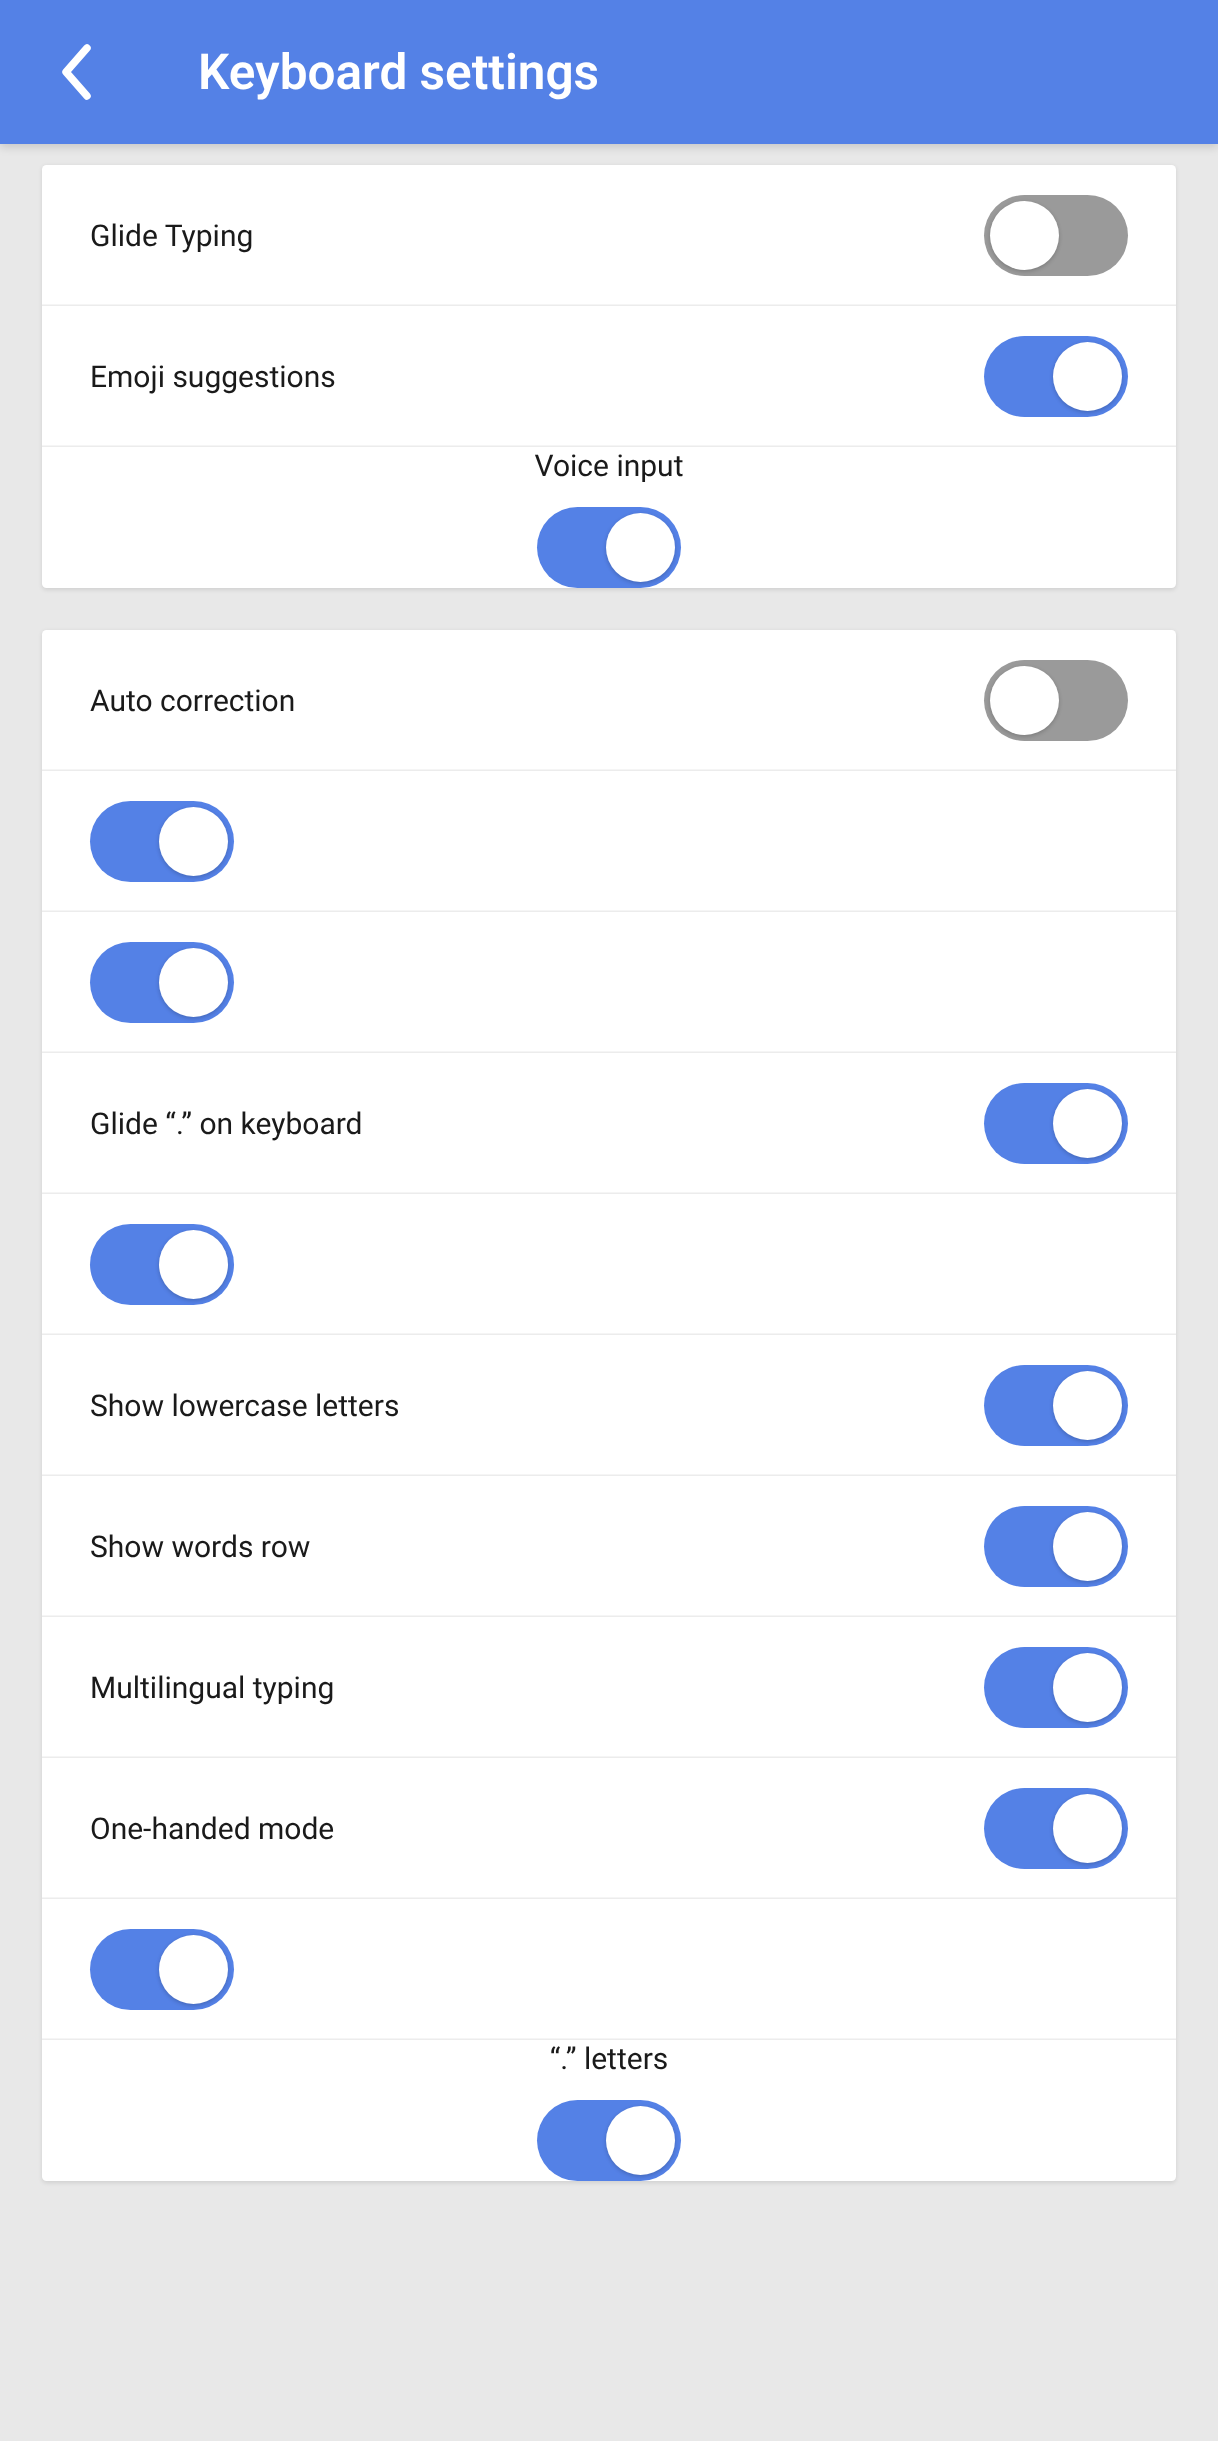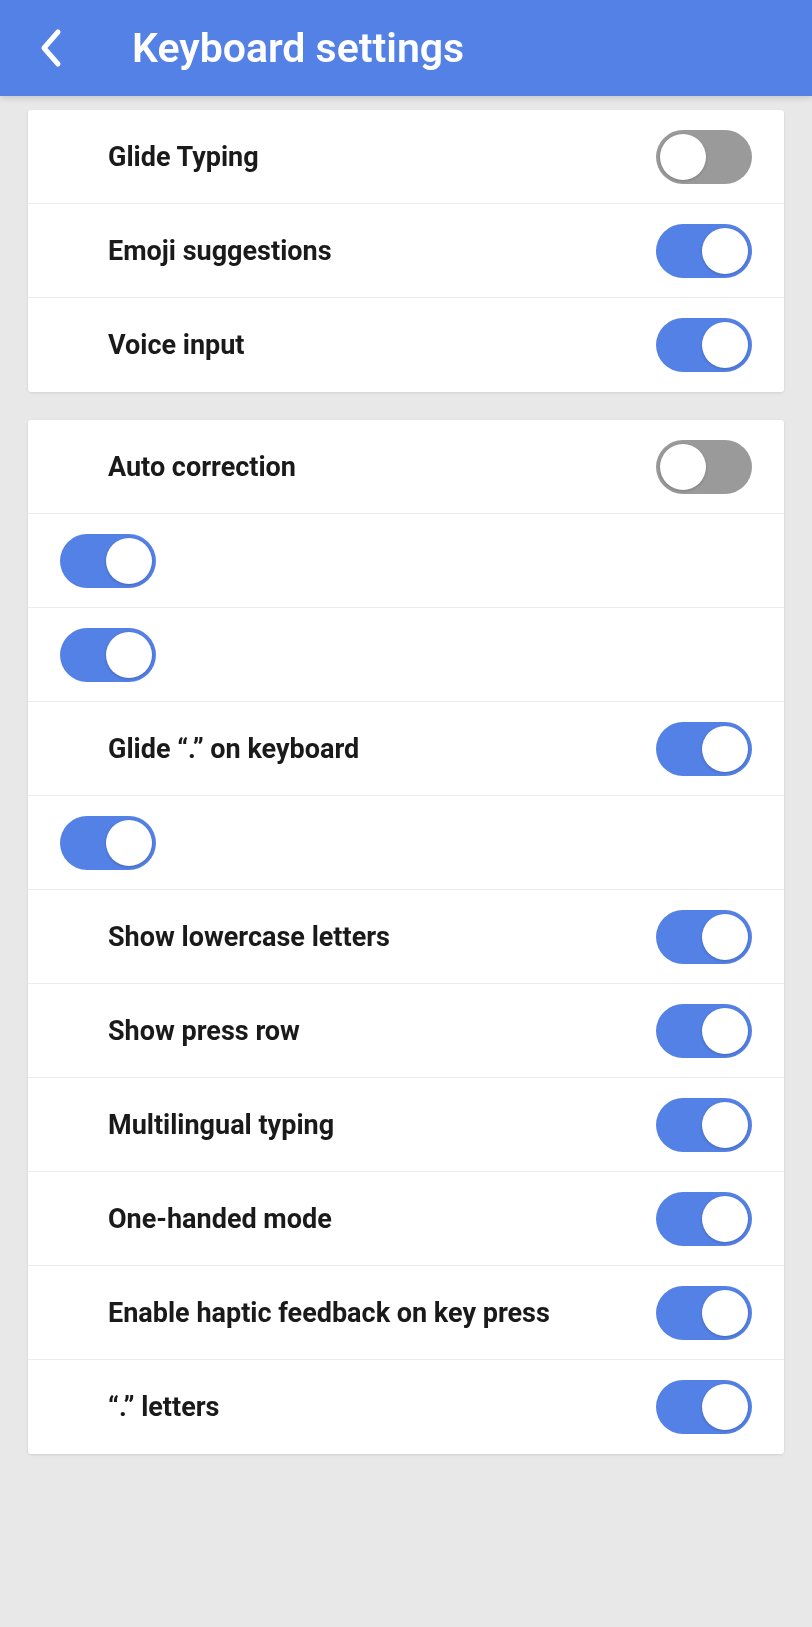--- a/index.html
+++ b/index.html
@@ -29,21 +29,21 @@
       align-items: center;
       justify-content: center;
       cursor: pointer;
     }
     .back-button svg {
       width: 28px;
       height: 40px;
     }
     .header-title {
       color: #ffffff;
-      font-size: 41px;
+      font-size: 33px;
       font-weight: 600;
       margin-left: 52px;
       text-align: right;
     }
     .content {
       padding: 14px 28px;
     }
     .group {
       background: #ffffff;
       border-radius: 3px;
@@ -54,26 +54,26 @@
     .row {
       display: flex;
       align-items: center;
       justify-content: space-between;
       padding: 0 32px;
       height: 94px;
       border-bottom: 1px solid #ececec;
     }
     .row:last-child {
       border-bottom: none;
+      flex-direction: column;
     }
     .row-label {
-      font-size: 27px;
-      font-weight: 700;
+      font-size: 20px;
+      font-weight: 400;
       color: #1a1a1a;
-      margin-left: 48px;
     }
     .toggle {
       width: 96px;
       height: 54px;
       border-radius: 27px;
       position: relative;
       cursor: pointer;
       flex-shrink: 0;
     }
     .toggle.off {
@@ -160,39 +160,38 @@
         <div class="toggle-knob"></div>
       </div>
     </div>
     <div class="row">
       <div class="row-label">Show lowercase letters</div>
       <div class="toggle on">
         <div class="toggle-knob"></div>
       </div>
     </div>
     <div class="row">
-      <div class="row-label">Show press row</div>
+      <div class="row-label">Show words row</div>
       <div class="toggle on">
         <div class="toggle-knob"></div>
       </div>
     </div>
     <div class="row">
       <div class="row-label">Multilingual typing</div>
       <div class="toggle on">
         <div class="toggle-knob"></div>
       </div>
     </div>
     <div class="row">
       <div class="row-label">One-handed mode</div>
       <div class="toggle on">
         <div class="toggle-knob"></div>
       </div>
     </div>
     <div class="row">
-      <div class="row-label">Enable haptic feedback on key press</div>
       <div class="toggle on">
         <div class="toggle-knob"></div>
       </div>
     </div>
     <div class="row">
       <div class="row-label">“.” letters</div>
       <div class="toggle on">
         <div class="toggle-knob"></div>
       </div>
     </div>

